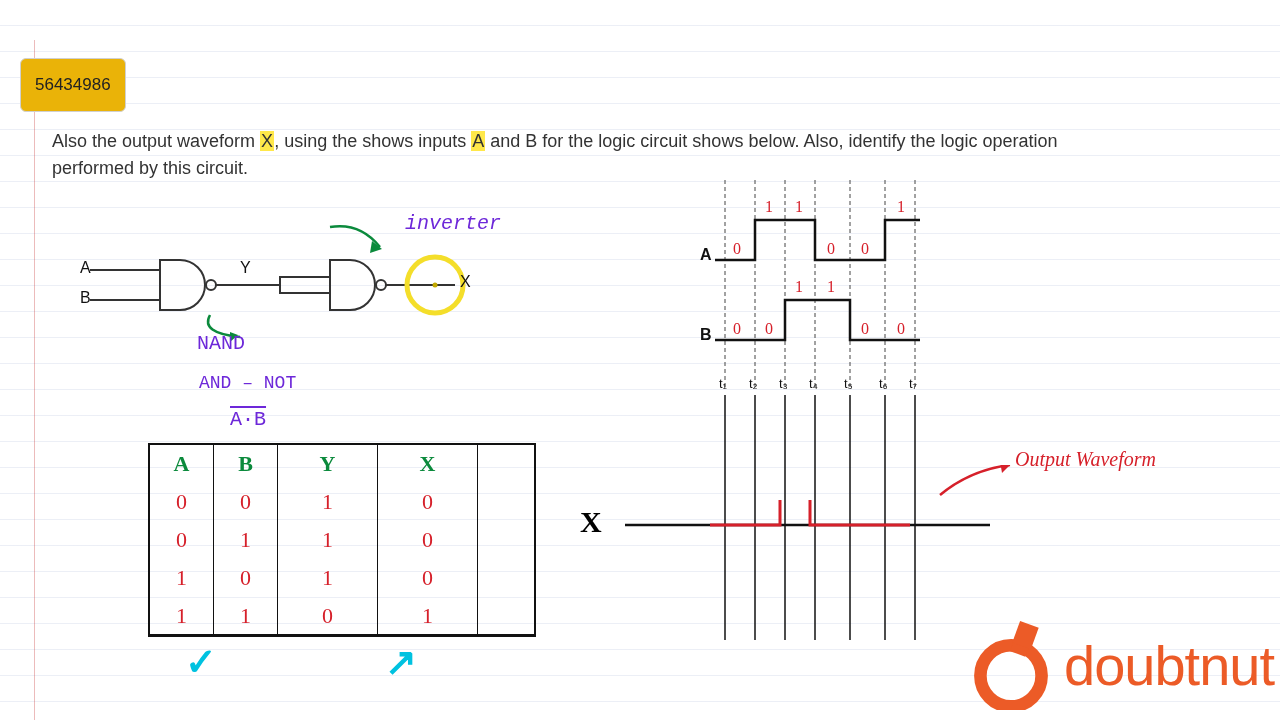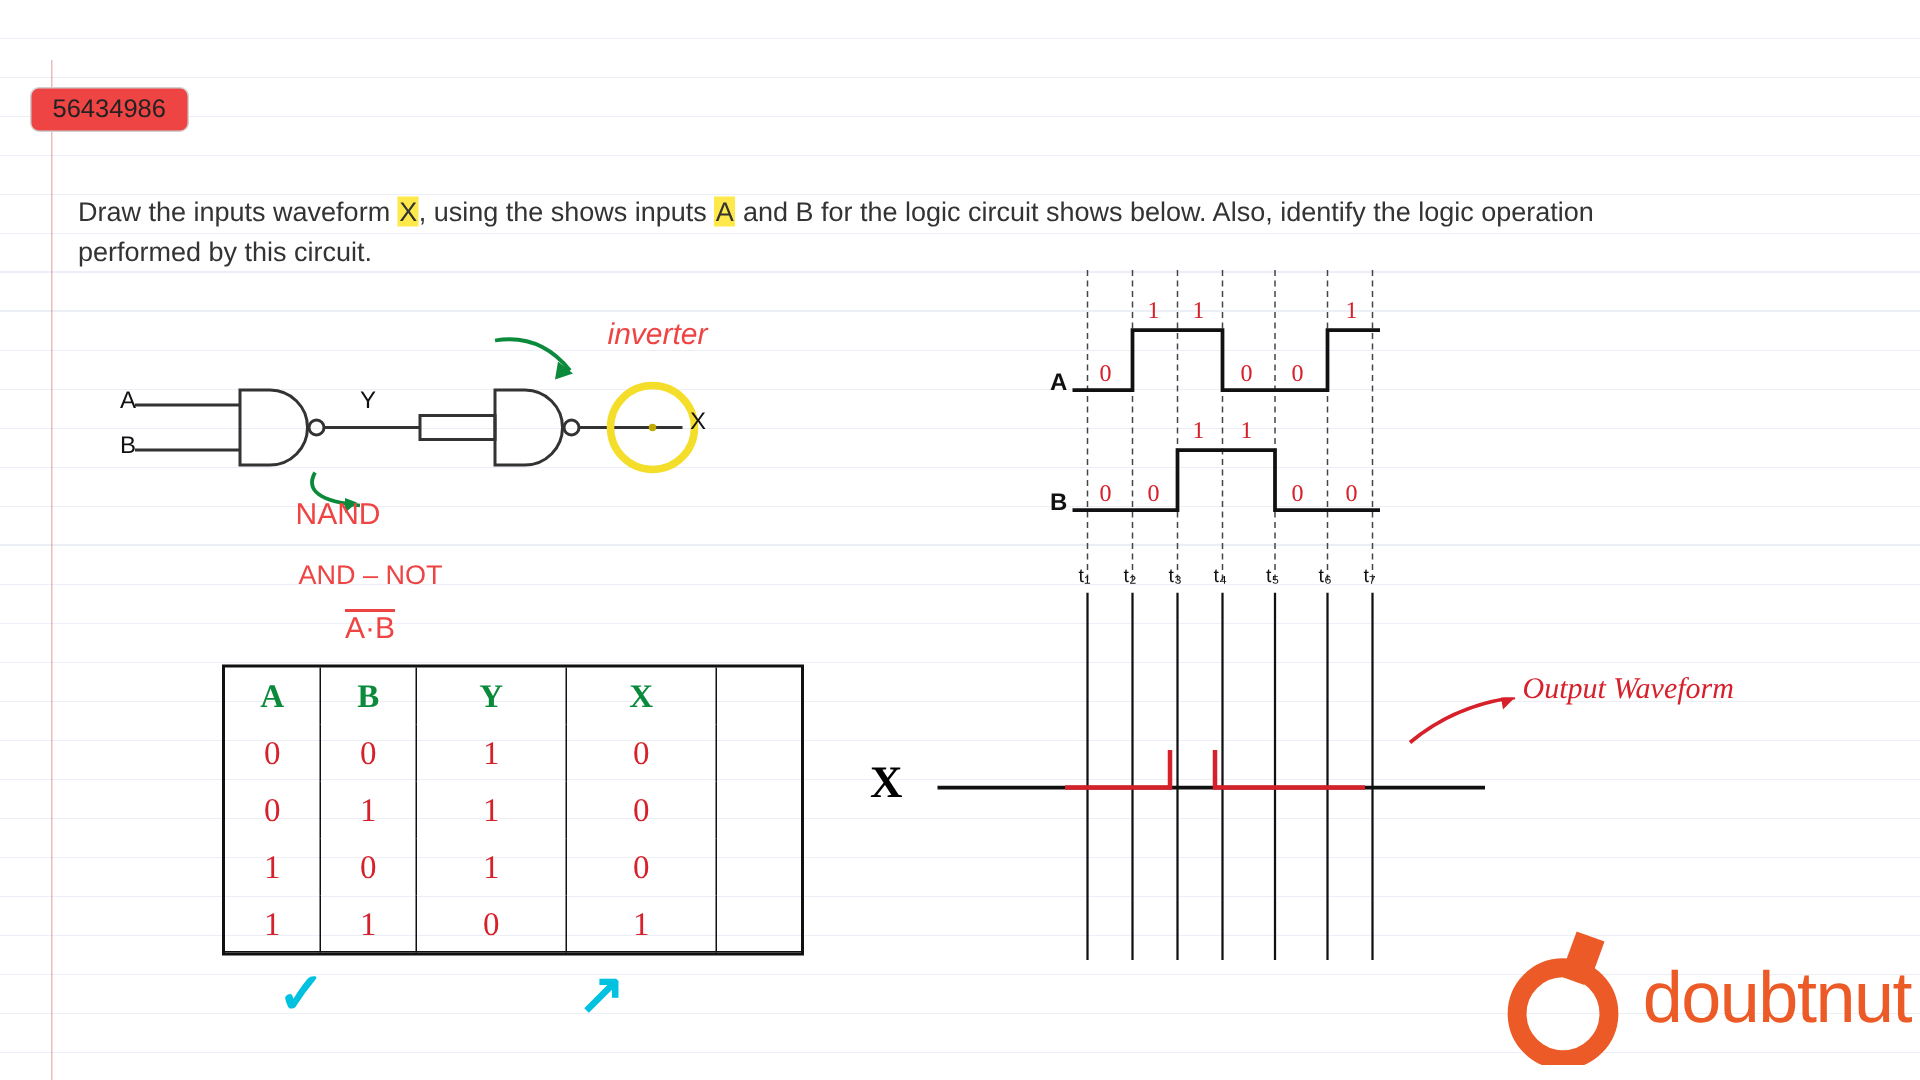--- a/index.html
+++ b/index.html
@@ -31,22 +31,22 @@
     width: 1px;
     height: 680px;
     background: rgba(200, 60, 60, 0.35);
   }
   .id-box {
     position: absolute;
     top: 58px;
     left: 20px;
     border: 1px solid #d0d0d0;
     border-radius: 6px;
-    padding: 4px 14px;
-    background: #ef4444;
+    padding: 16px 14px;
+    background: #eab308;
     font-size: 17px;
     color: #222;
   }
   .question {
     position: absolute;
     top: 128px;
     left: 52px;
     width: 1020px;
     font-size: 18px;
     color: #333;
@@ -56,21 +56,21 @@
   
   .circuit {
     position: absolute;
     top: 255px;
     left: 80px;
     width: 420px;
     height: 80px;
   }
   .circuit svg { overflow: visible; }
   .lbl { position: absolute; font-size: 16px; color: #111; font-weight: 500; }
-  .green-hand { position: absolute; color: #ef4444; font-family: Liberation Sans, sans-serif; font-size: 20px; font-style: italic; }
+  .green-hand { position: absolute; color: #6d28d9; font-family: Liberation Mono, monospace; font-size: 20px; font-style: italic; }
   .red-hand   { position: absolute; color: #d6202a; font-family: Liberation Serif, serif; font-size: 20px; font-style: italic; }
   
   .truth {
     position: absolute;
     top: 443px;
     left: 148px;
     display: grid;
     grid-template-columns: 64px 64px 100px 100px 56px;
     grid-auto-rows: 38px;
     border: 2px solid #111;
@@ -119,36 +119,36 @@
   }
   .logo {
     position: absolute;
     right: 0;
     bottom: 0;
     display: flex;
     align-items: center;
     gap: 8px;
     padding: 10px 6px;
     color: #ec5b27;
-    font-size: 48px;
+    font-size: 56px;
     font-weight: 500;
     letter-spacing: -1px;
   }
   .logo svg { display: block; }
 </style>
 </head>
 <body>
 
 <div class="paper-lines"></div>
 <div class="margin-line"></div>
 
 <div class="id-box">56434986</div>
 
 <div class="question">
-  <span>Draw the inputs waveform </span><span class="hl">X</span><span>, using the shows inputs </span><span class="hl">A</span><span> and B for the logic circuit shows below. Also, identify the logic operation performed by this circuit.</span>
+  <span>Also the output waveform </span><span class="hl">X</span><span>, using the shows inputs </span><span class="hl">A</span><span> and B for the logic circuit shows below. Also, identify the logic operation performed by this circuit.</span>
 </div>
 
 <div class="circuit">
   <svg width="420" height="80" viewBox="0 0 420 80">
 
     <line x1="10" y1="15" x2="80" y2="15" stroke="#333" stroke-width="2"></line>
     <line x1="10" y1="45" x2="80" y2="45" stroke="#333" stroke-width="2"></line>
     <path d="M 80 5 L 100 5 A 25 25 0 0 1 100 55 L 80 55 Z" fill="none" stroke="#333" stroke-width="2"></path>
     <circle cx="131" cy="30" r="5" fill="none" stroke="#333" stroke-width="2"></circle>
     <line x1="136" y1="30" x2="200" y2="30" stroke="#333" stroke-width="2"></line>

